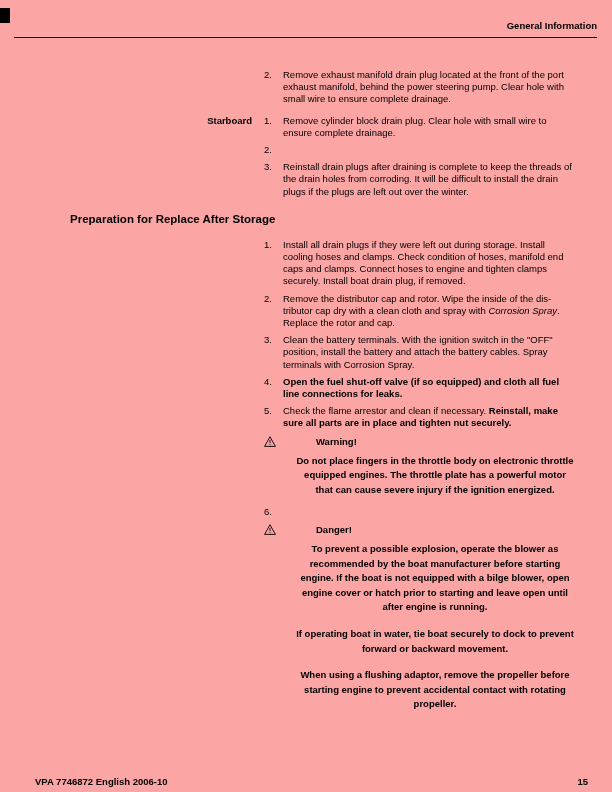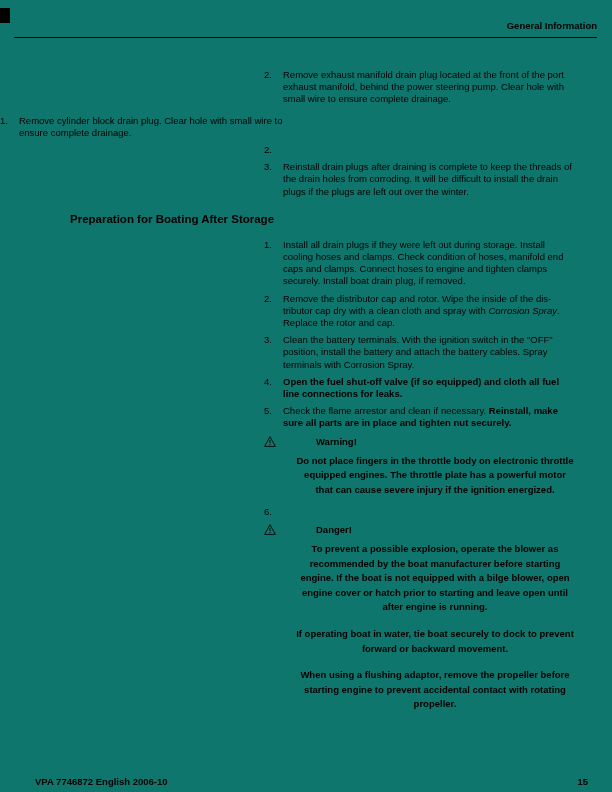--- a/index.html
+++ b/index.html
@@ -1,20 +1,20 @@
 <!DOCTYPE html>
 <html><head>
 <meta charset="utf-8">
 <style>
   html,body{margin:0;padding:0;background:#e8e8e8;}
   .page{
     position:relative;
     width:612px;height:792px;
     margin:0 auto;
-    background:#0f766e;
+    background:#fca5a5;
     font-family:"Liberation Sans", sans-serif;
     font-size:9.5px;
     line-height:12.2px;
     color:#000;
     overflow:hidden;
   }
   .bleed-tab{position:absolute;left:0;top:8px;width:10px;height:15px;background:#000;}
   .header{position:absolute;left:14px;right:15px;top:20px;text-align:right;font-weight:bold;}
   .header-rule{position:absolute;left:14px;right:15px;top:37px;height:0;border-top:1px solid #000;}
   .content{position:absolute;left:0;top:69px;width:612px;}
@@ -62,34 +62,37 @@
 
   <div class="content">
 
     <div class="row gap-lg">
       <div class="gutter"></div>
       <div class="num">2.</div>
       <p class="txt">Remove exhaust manifold drain plug located at the front of the port exhaust manifold, behind the power steering pump. Clear hole with small wire to ensure complete drainage.</p>
     </div>
 
     <div class="row">
+      <div class="gutter">
+        <span>Starboard</span>
+      </div>
       <div class="num">1.</div>
       <p class="txt">Remove cylinder block drain plug. Clear hole with small wire to ensure complete drainage.</p>
     </div>
     <div class="row">
       <div class="gutter"></div>
       <div class="num">2.</div>
     </div>
     <div class="row">
       <div class="gutter"></div>
       <div class="num">3.</div>
       <p class="txt">Reinstall drain plugs after draining is complete to keep the threads of the drain holes from corroding. It will be difficult to install the drain plugs if the plugs are left out over the winter.</p>
     </div>
 
-    <div class="section-heading">Preparation for Boating After Storage</div>
+    <div class="section-heading">Preparation for Replace After Storage</div>
 
     <div class="row">
       <div class="gutter"></div>
       <div class="num">1.</div>
       <p class="txt">Install all drain plugs if they were left out during storage. Install cooling hoses and clamps. Check condition of hoses, manifold end caps and clamps. Connect hoses to engine and tighten clamps securely. Install boat drain plug, if removed.</p>
     </div>
     <div class="row">
       <div class="gutter"></div>
       <div class="num">2.</div>
       <p class="txt"><span>Remove the distributor cap and rotor. Wipe the inside of the dis-tributor cap dry with a clean cloth and spray with </span><span class="it">Corrosion Spray</span><span>. Replace the rotor and cap.</span></p>

